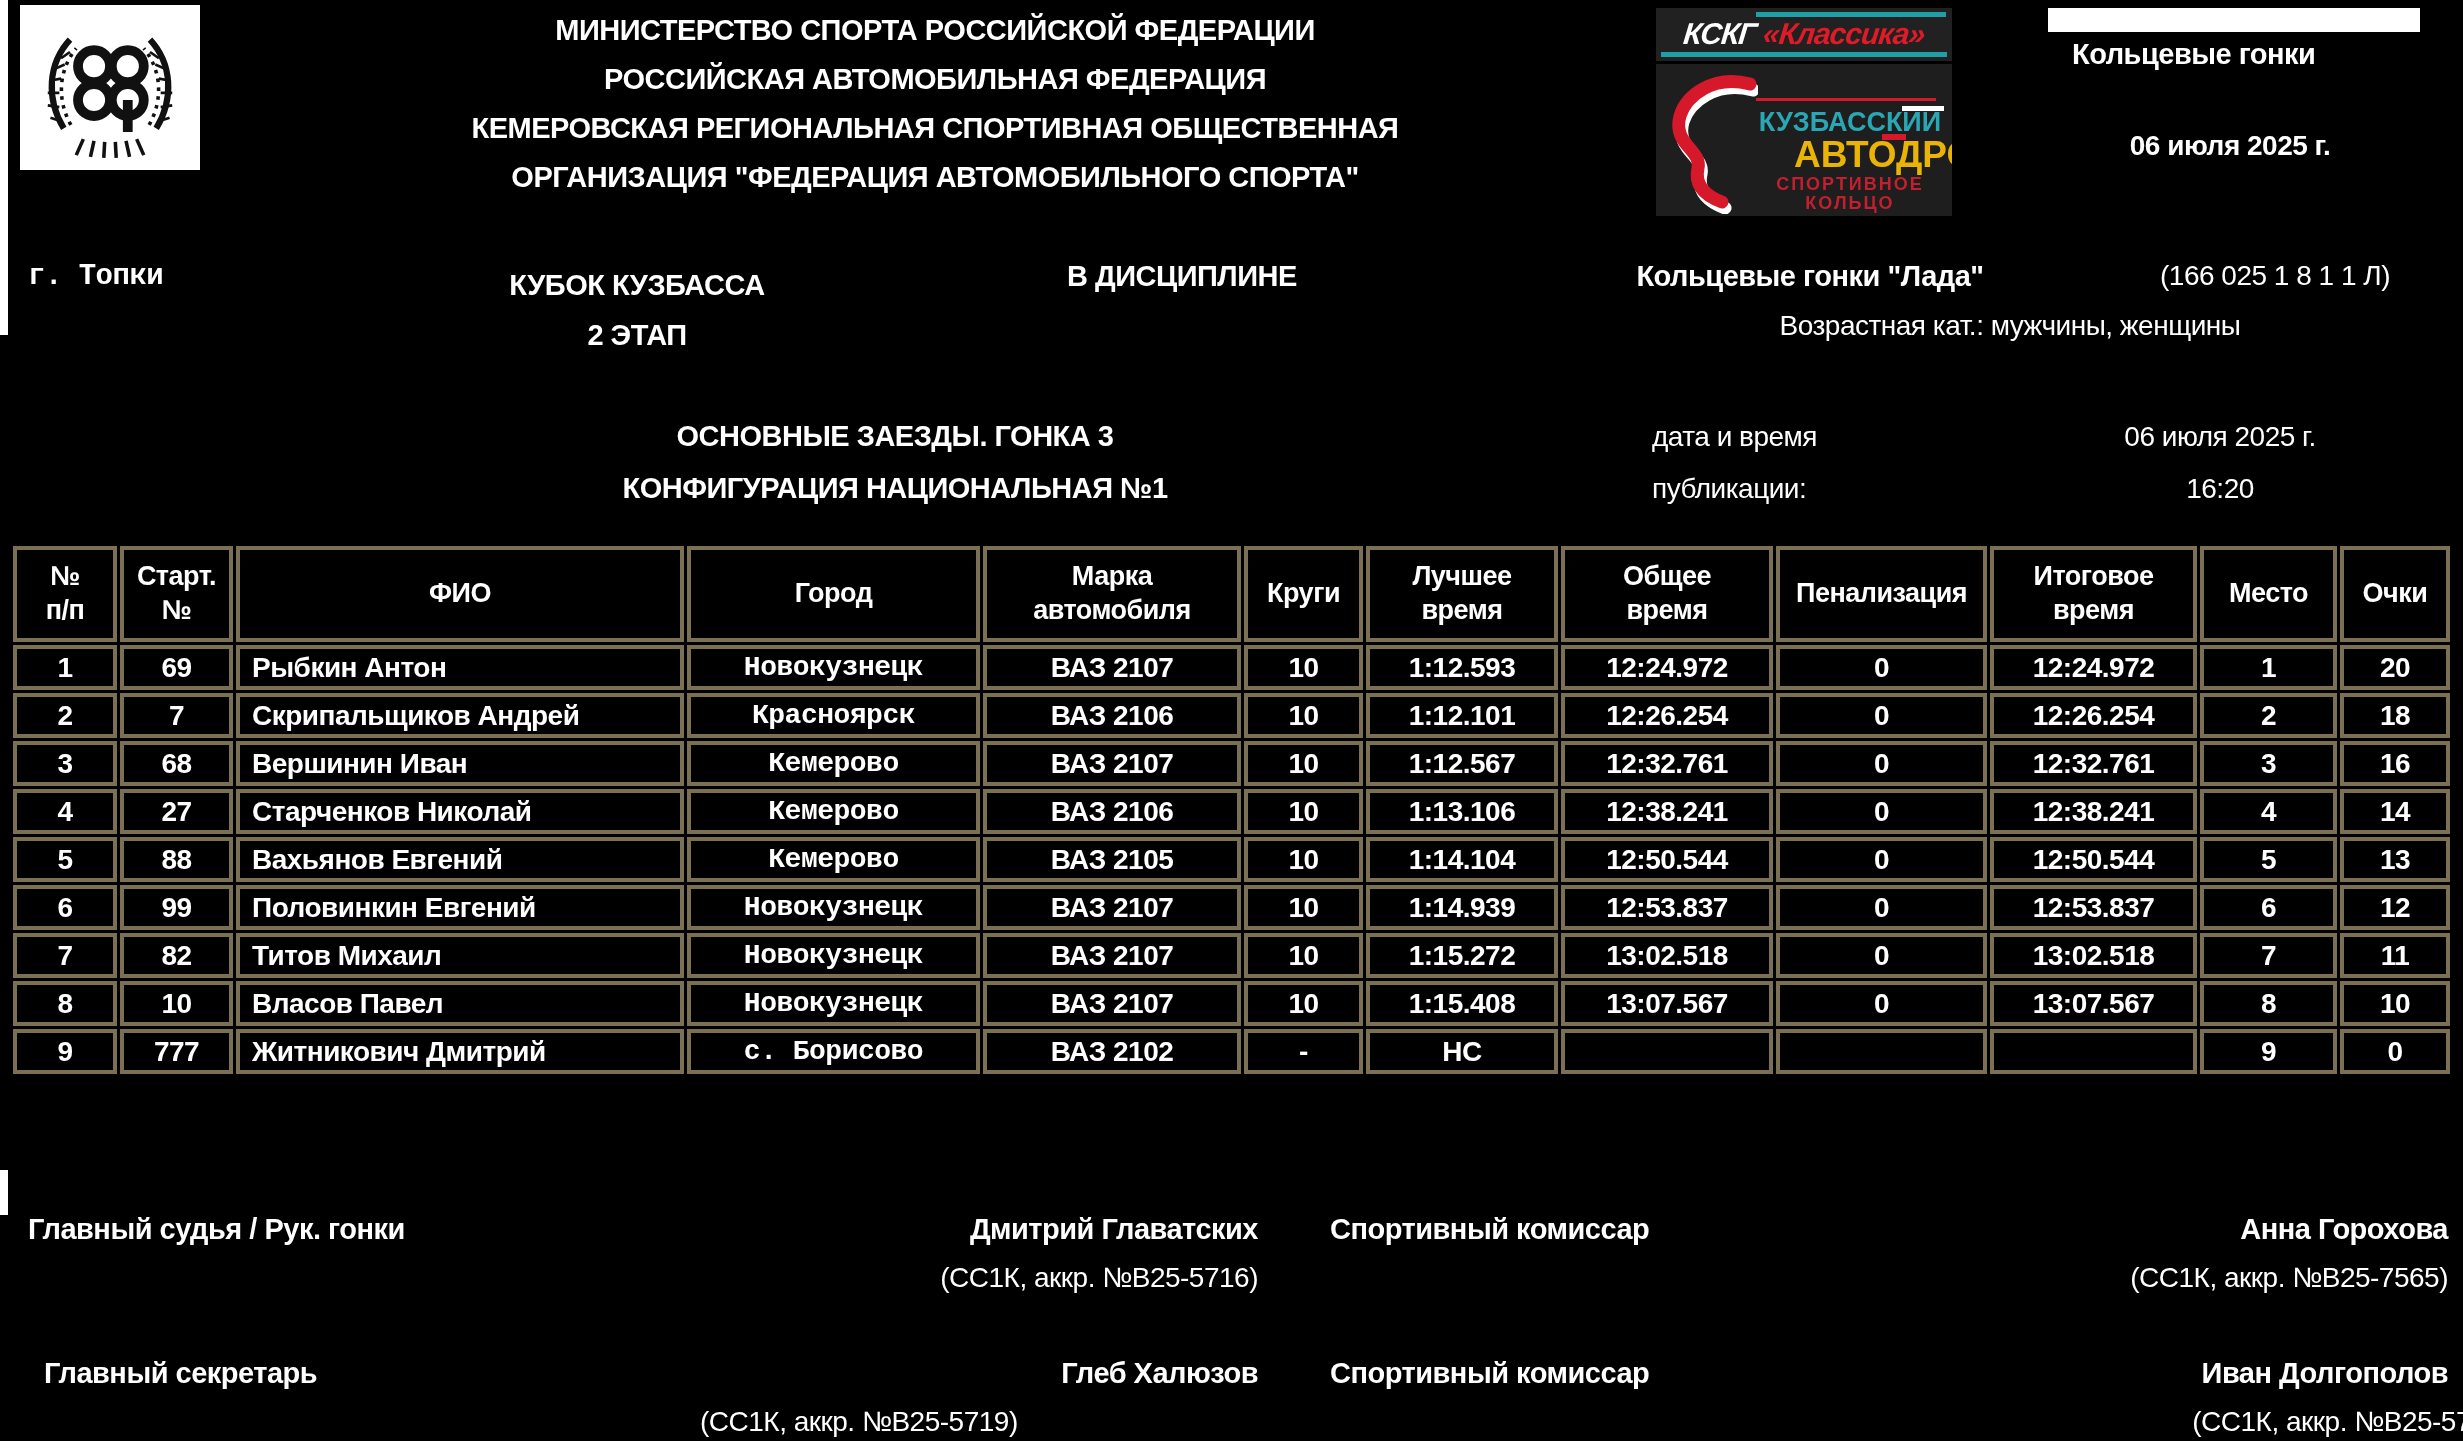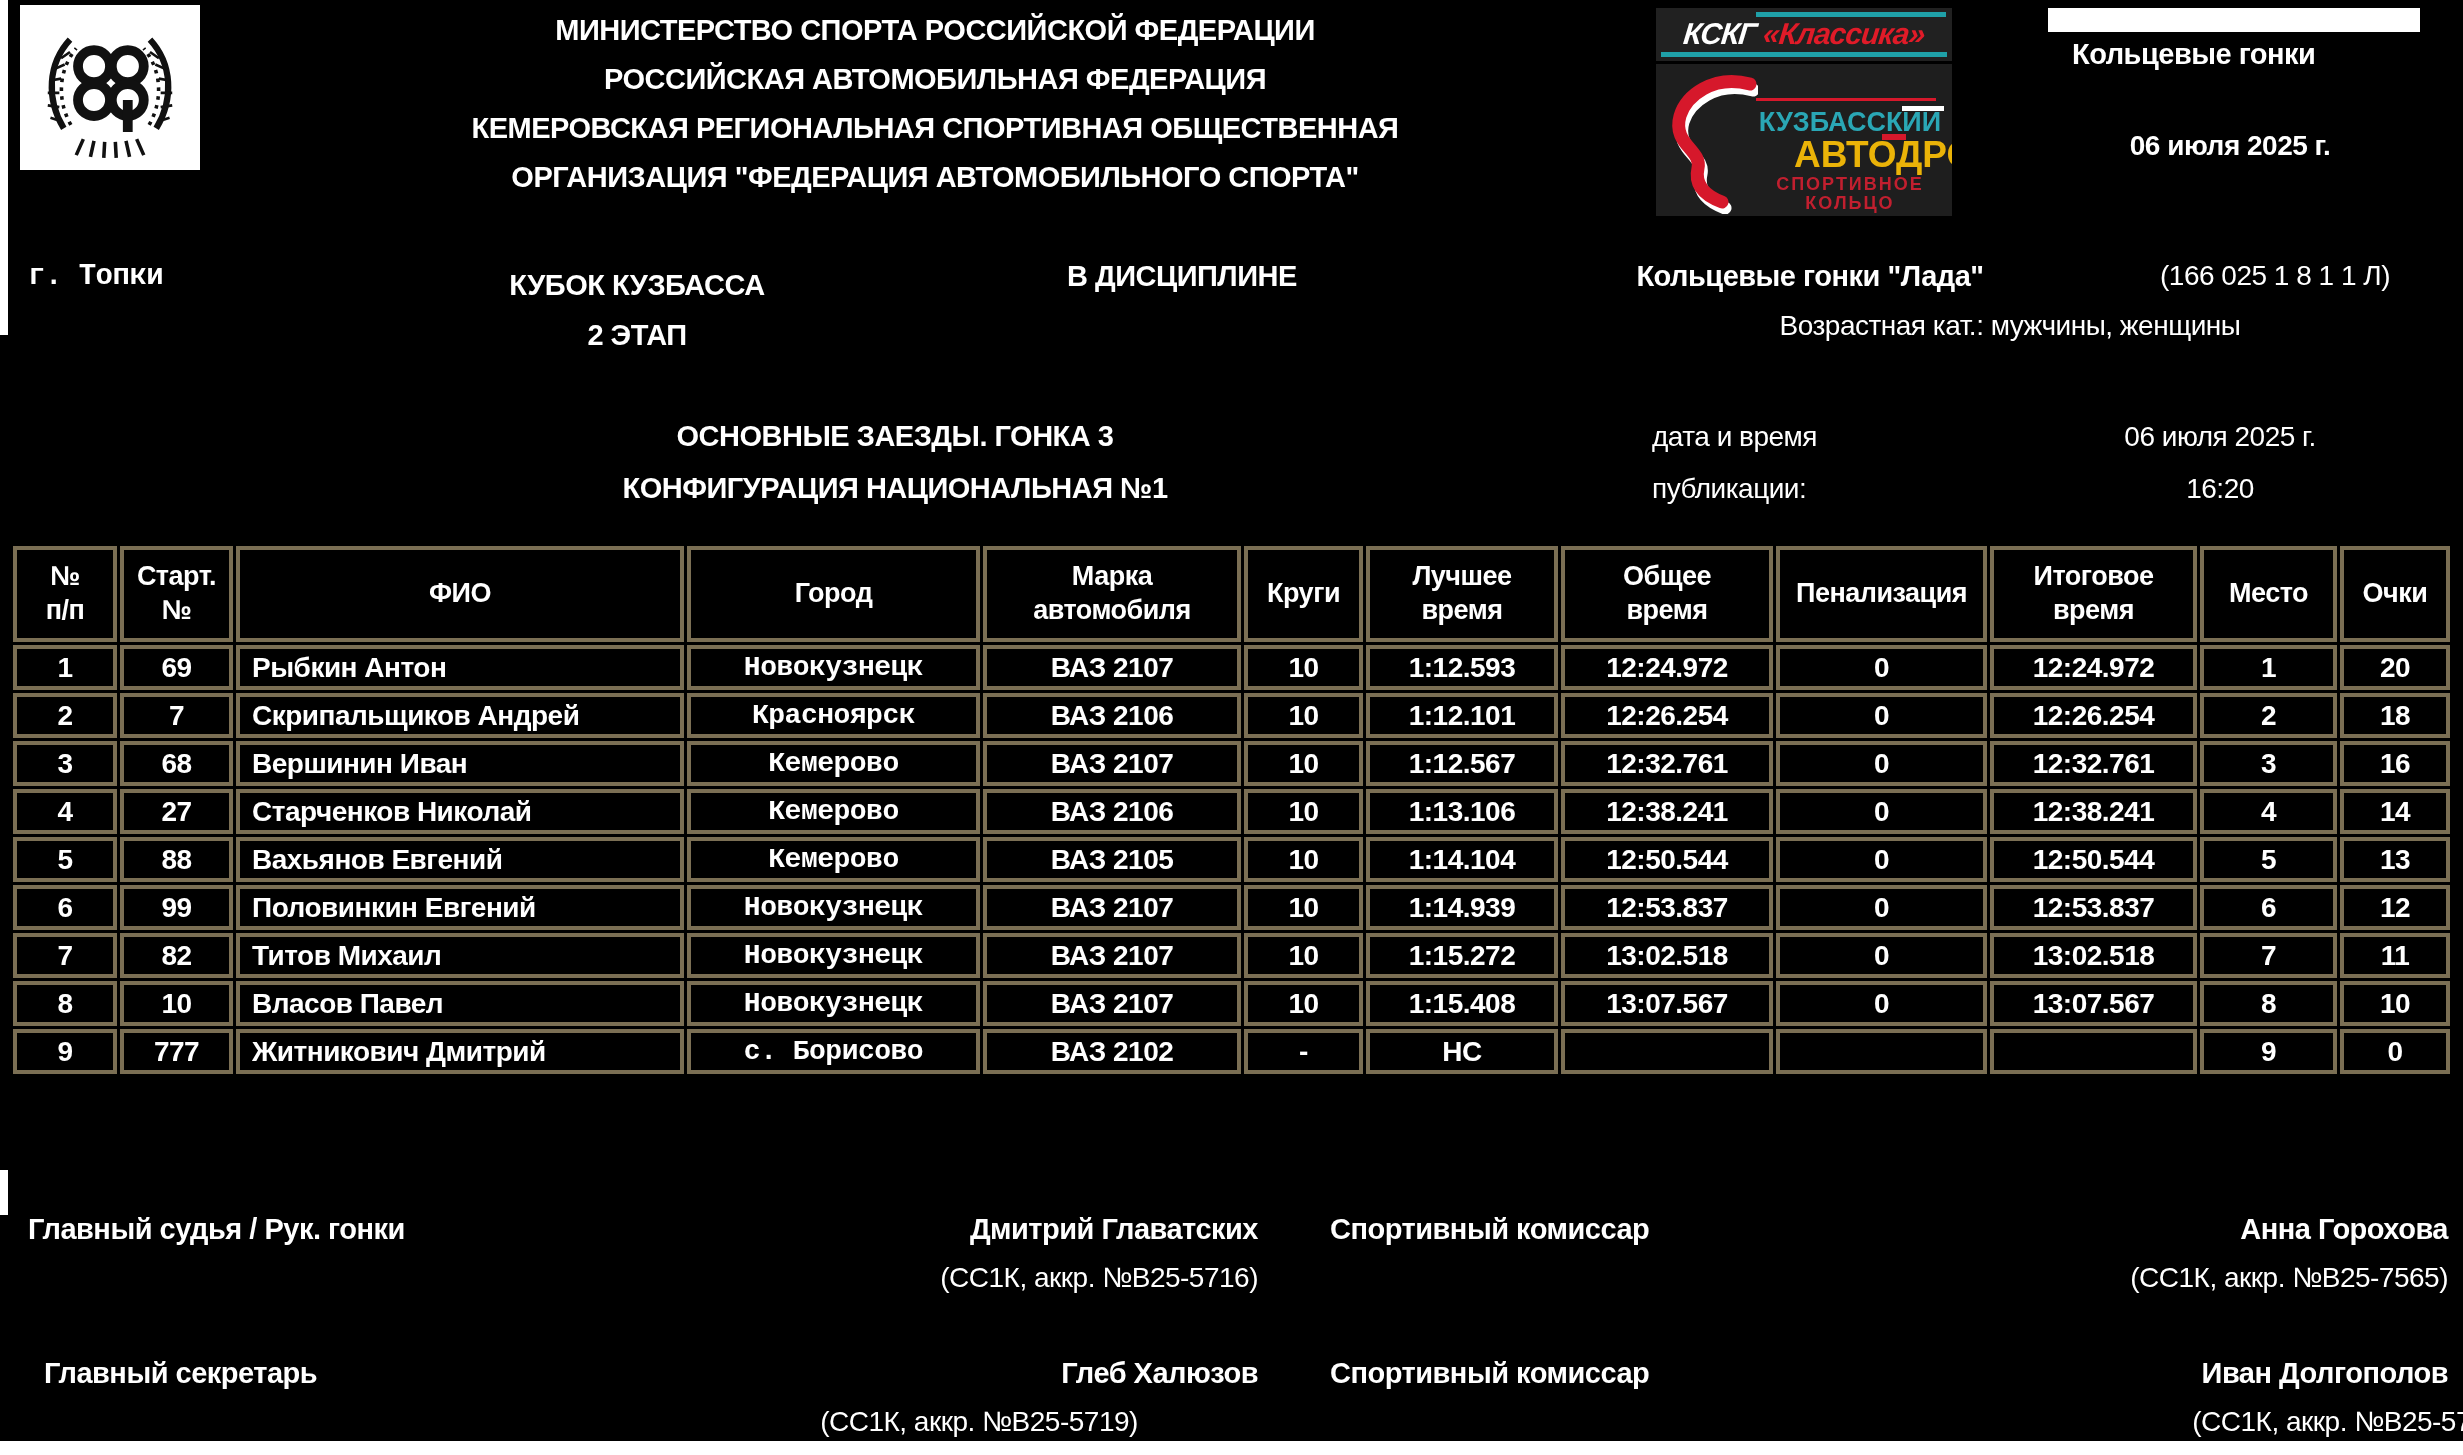--- a/index.html
+++ b/index.html
@@ -71,21 +71,21 @@
 
   
   .role1a{left:28px;top:1213px;}
   .name1a{left:700px;top:1213px;width:558px;text-align:right;}
   .acc1a{left:700px;top:1262px;width:558px;text-align:right;font-weight:normal;}
   .role1b{left:1330px;top:1213px;}
   .name1b{left:1890px;top:1213px;width:558px;text-align:right;}
   .acc1b{left:1890px;top:1262px;width:558px;text-align:right;font-weight:normal;}
   .role2a{left:44px;top:1357px;}
   .name2a{left:700px;top:1357px;width:558px;text-align:right;}
-  .acc2a{left:700px;top:1406px;width:558px;text-align:center;font-weight:normal;}
+  .acc2a{left:700px;top:1406px;width:558px;text-align:left;font-weight:normal;}
   .role2b{left:1330px;top:1357px;}
   .name2b{left:1890px;top:1357px;width:558px;text-align:right;}
   .acc2b{left:1952px;top:1406px;width:558px;text-align:right;font-weight:normal;}
 </style>
 </head>
 <body>
 
 <div class="page">
 
   <div class="abs strip" style="left:0;top:0;width:8px;height:335px;"></div>

